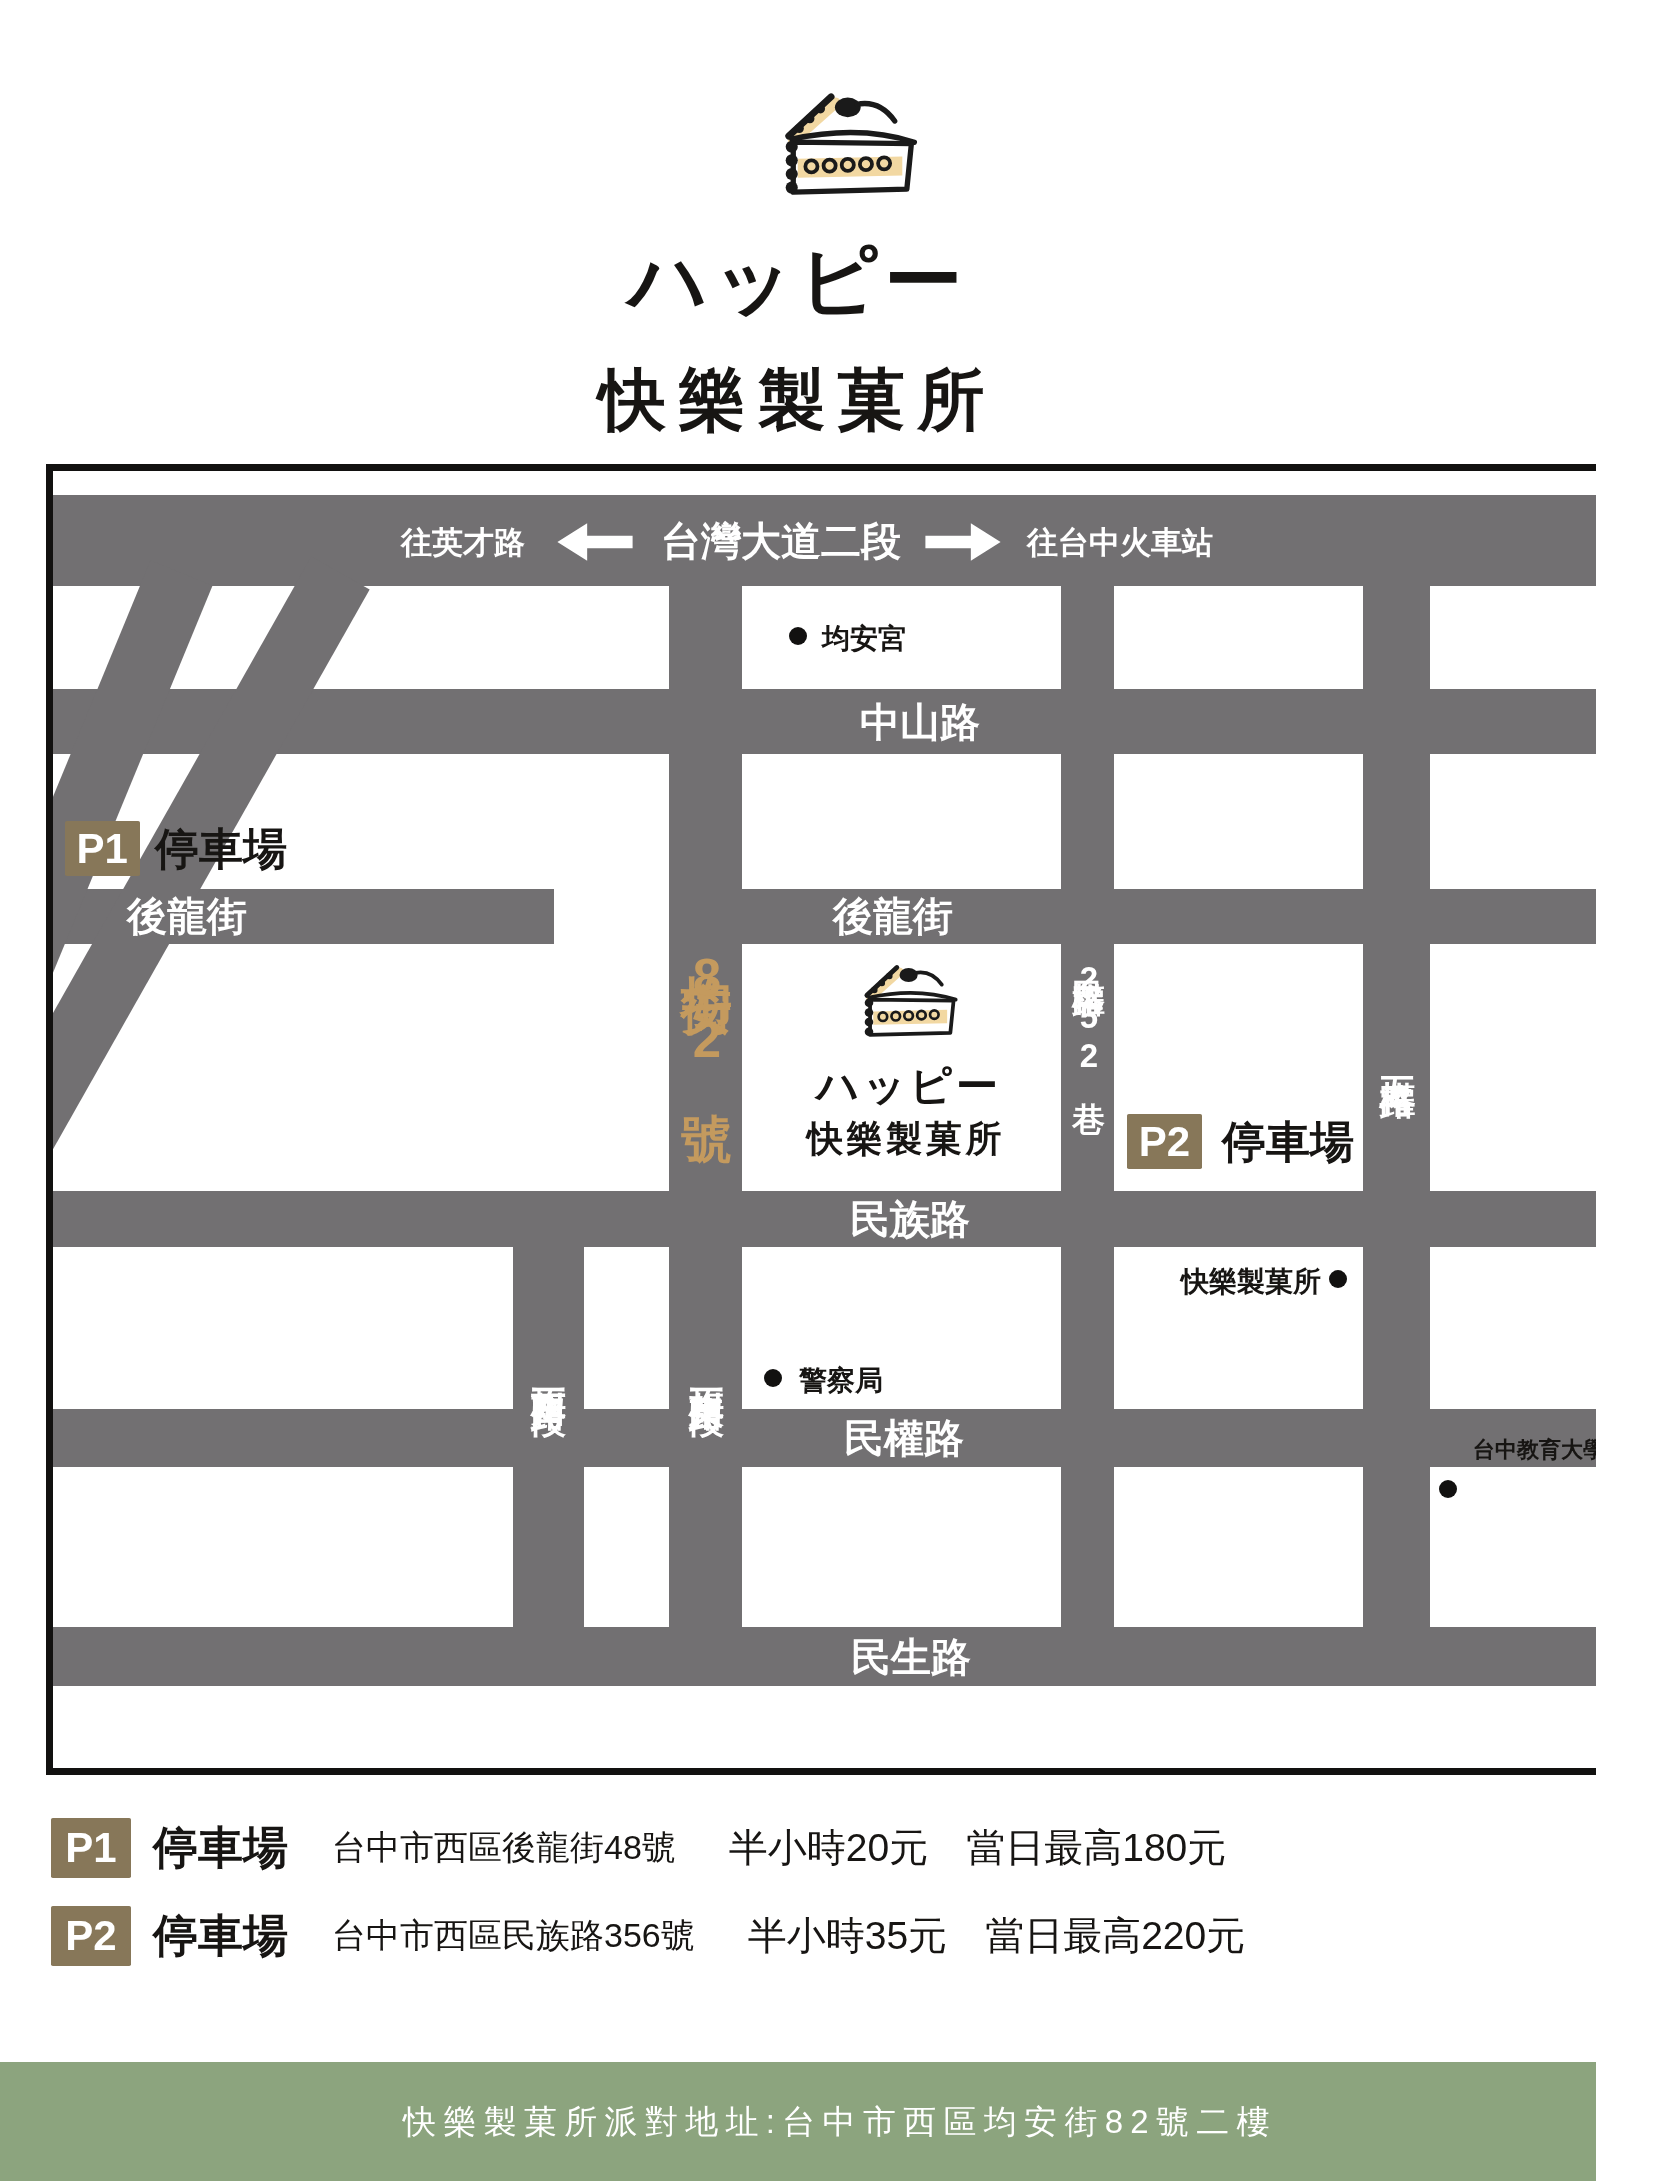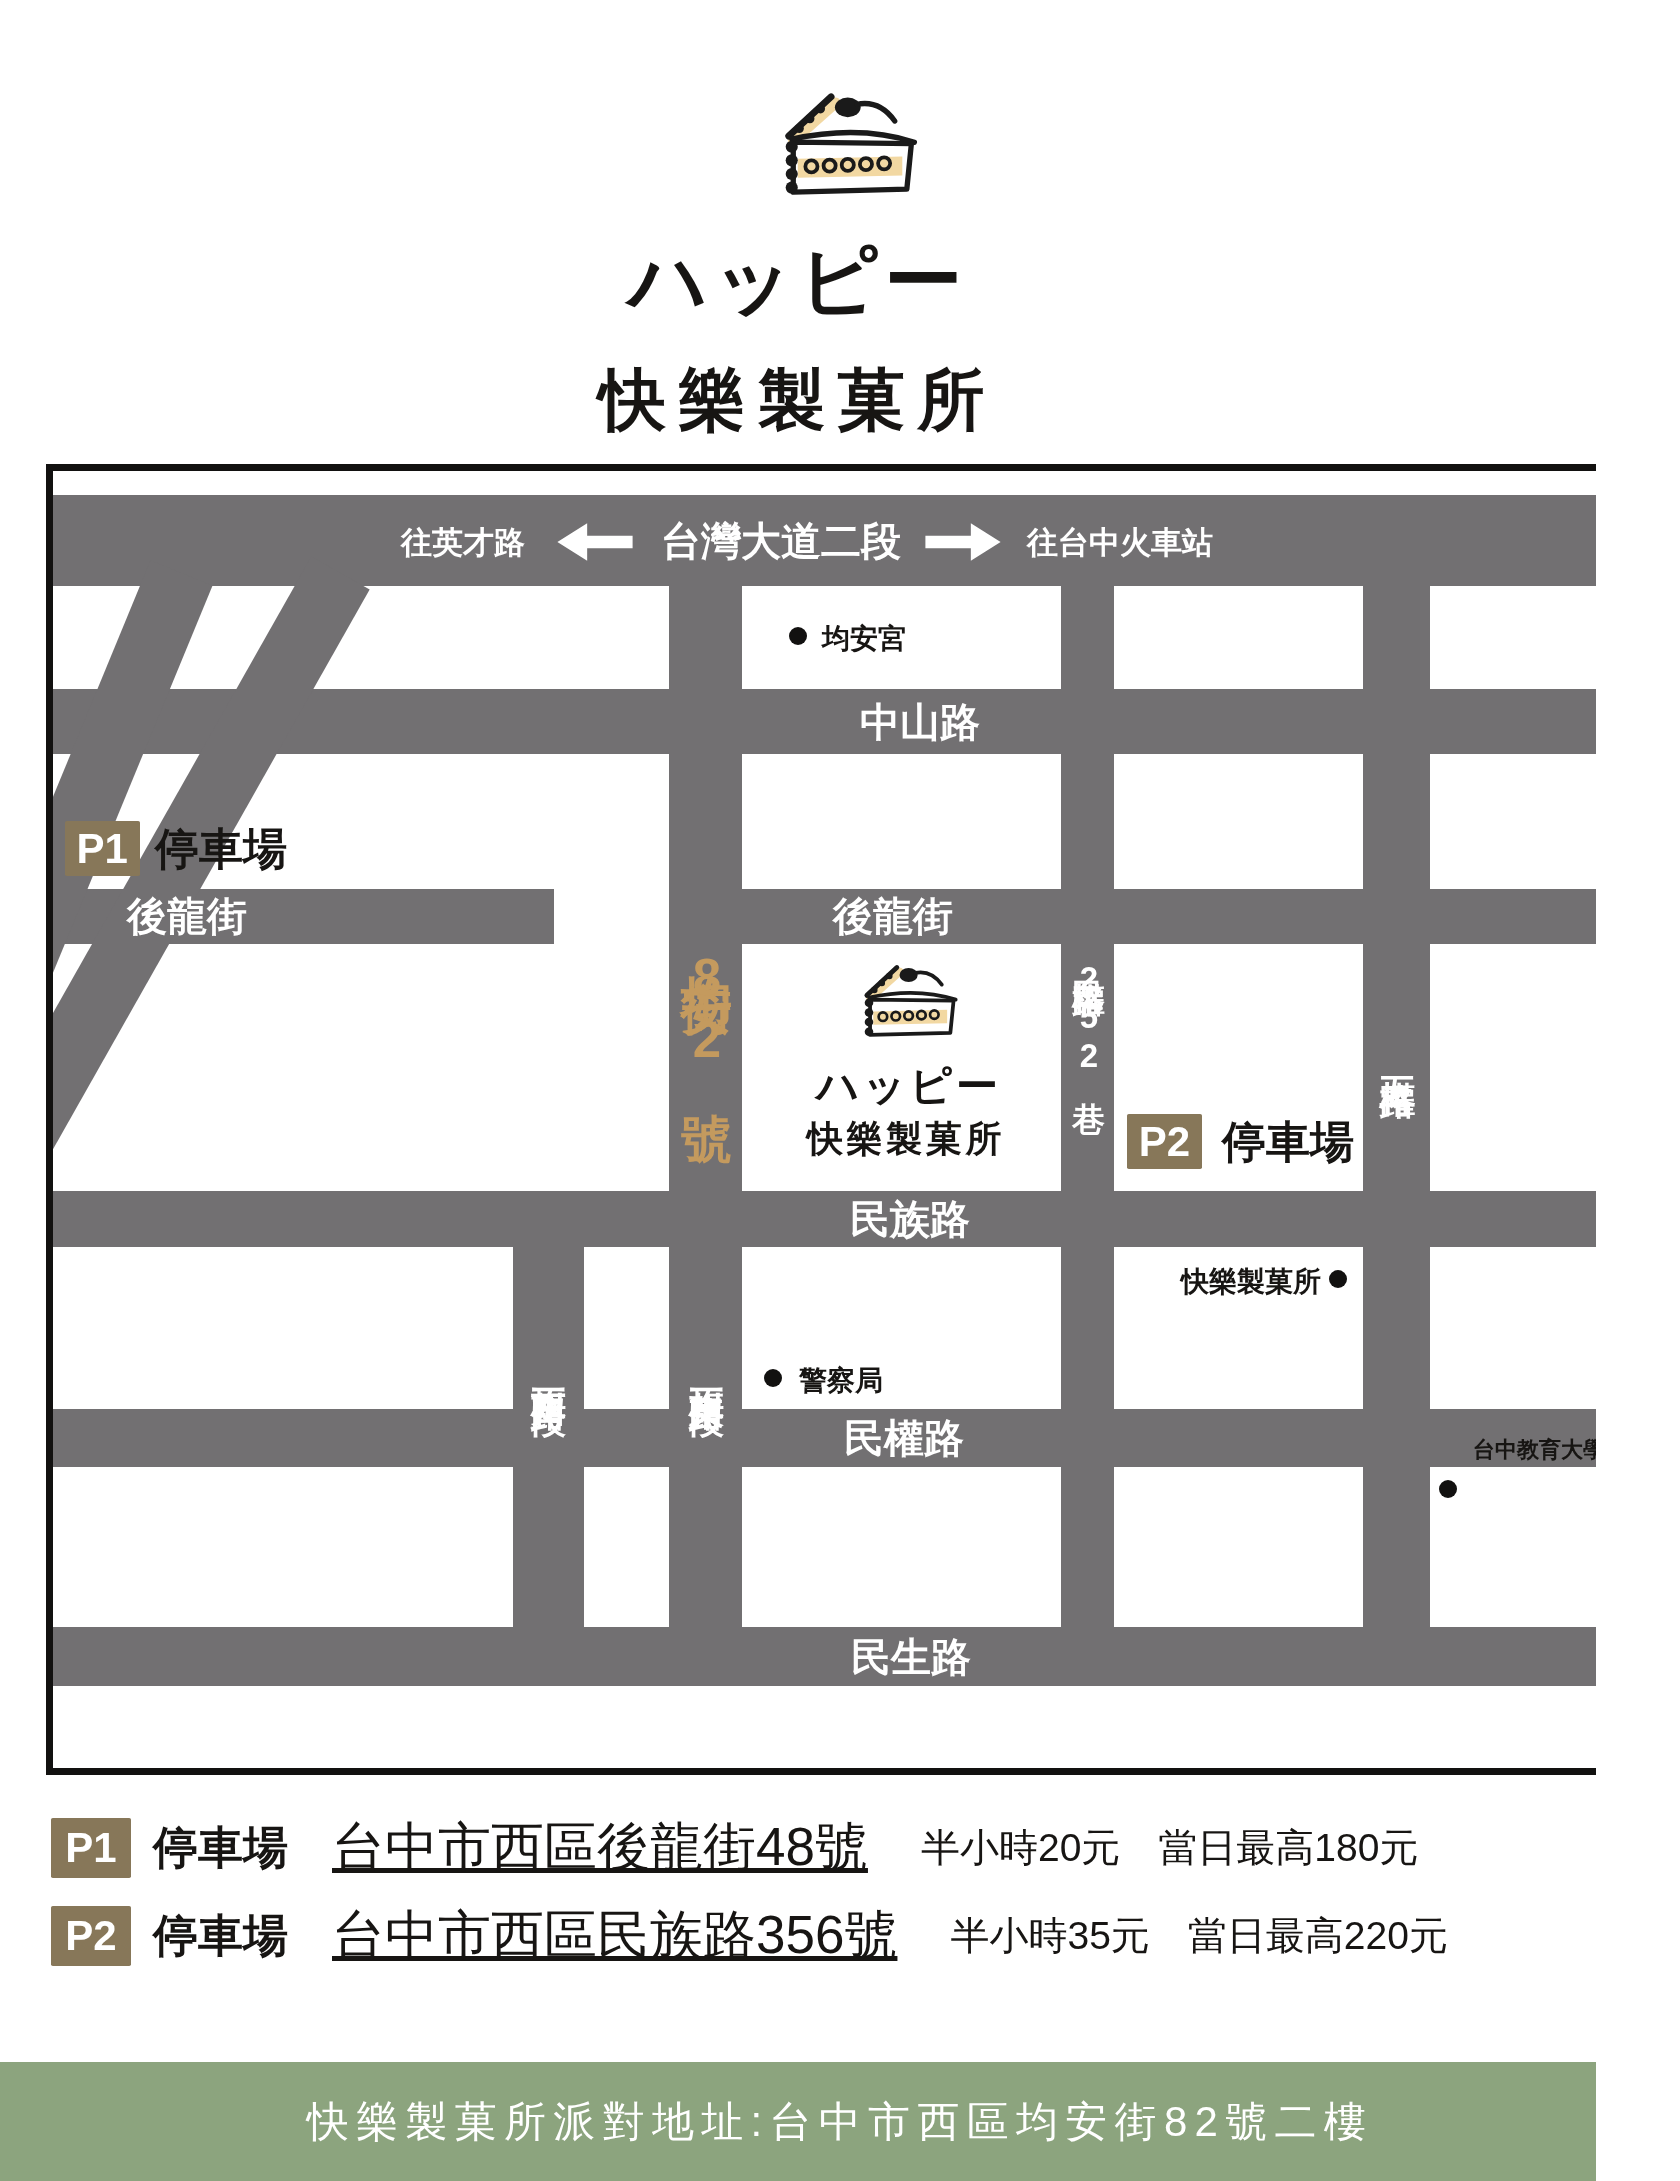--- a/index.html
+++ b/index.html
@@ -48,28 +48,28 @@
   .shop-jp{position:absolute;left:856px;top:587px;transform:translateX(-50%);
            font-size:42px;font-weight:bold;letter-spacing:3.6px;white-space:nowrap;}
   .shop-zh{position:absolute;left:853px;top:644px;transform:translateX(-50%);
            font-size:36px;font-weight:bold;letter-spacing:3.6px;white-space:nowrap;}
   
   .info{position:absolute;left:51px;top:1816px;display:flex;flex-direction:column;gap:23.6px;}
   .info-row{display:flex;align-items:center;height:64px;white-space:nowrap;}
   .info-badge{width:80px;height:60px;background:#877759;color:#fff;font-weight:bold;
               font-size:42px;text-align:center;line-height:60px;border-radius:1.8px;flex:0 0 auto;}
   .info-type{margin-left:22px;font-size:45px;font-weight:bold;}
-  .info-address{margin-left:44px;font-size:53px;text-decoration:underline;}
+  .info-address{margin-left:44px;font-size:34px;}
   .info-rate{margin-left:53px;font-size:39px;}
   .info-daily{margin-left:38px;font-size:39px;}
   .info-note{margin-left:12.7px;font-size:39px;}
   
   .footer{position:absolute;left:0;top:2062px;width:1680px;height:120px;background:#8ca47e;}
   .footer-text{display:block;text-align:center;line-height:120px;color:#fff;
-               font-size:42px;letter-spacing:7.3px;white-space:nowrap;}
+               font-size:33px;letter-spacing:7.3px;white-space:nowrap;}
   svg{display:block;}
 </style>
 </head>
 <body>
 
 <div class="page">
 
   <div class="abs" style="left:766px;top:78px;width:159px;height:145px;">
     <svg width="159" height="145" viewBox="0 0 210 170">
       <path d="M36 72 L92 22" stroke="#f2d8a2" stroke-width="14" fill="none" stroke-linecap="round"></path>

